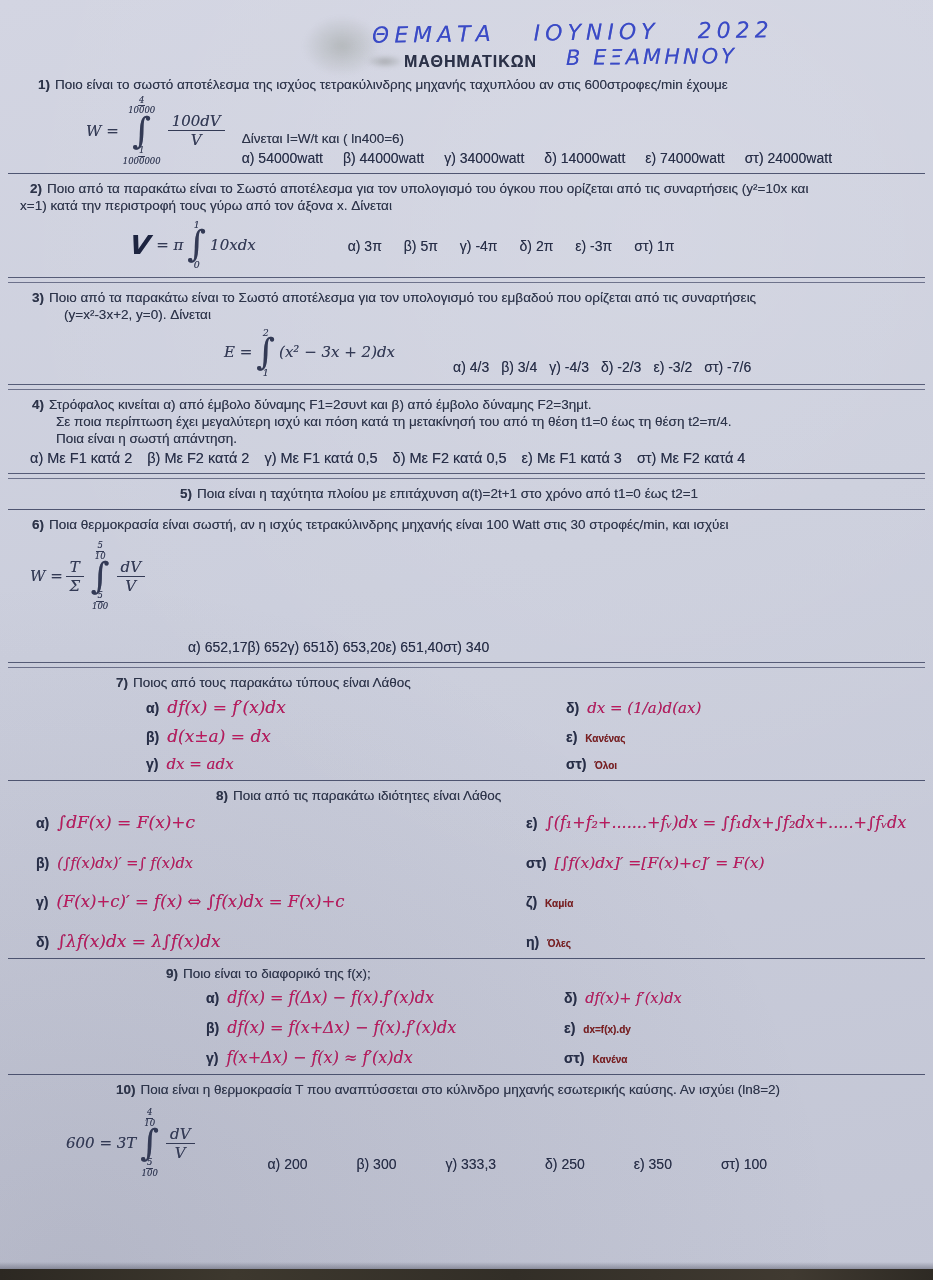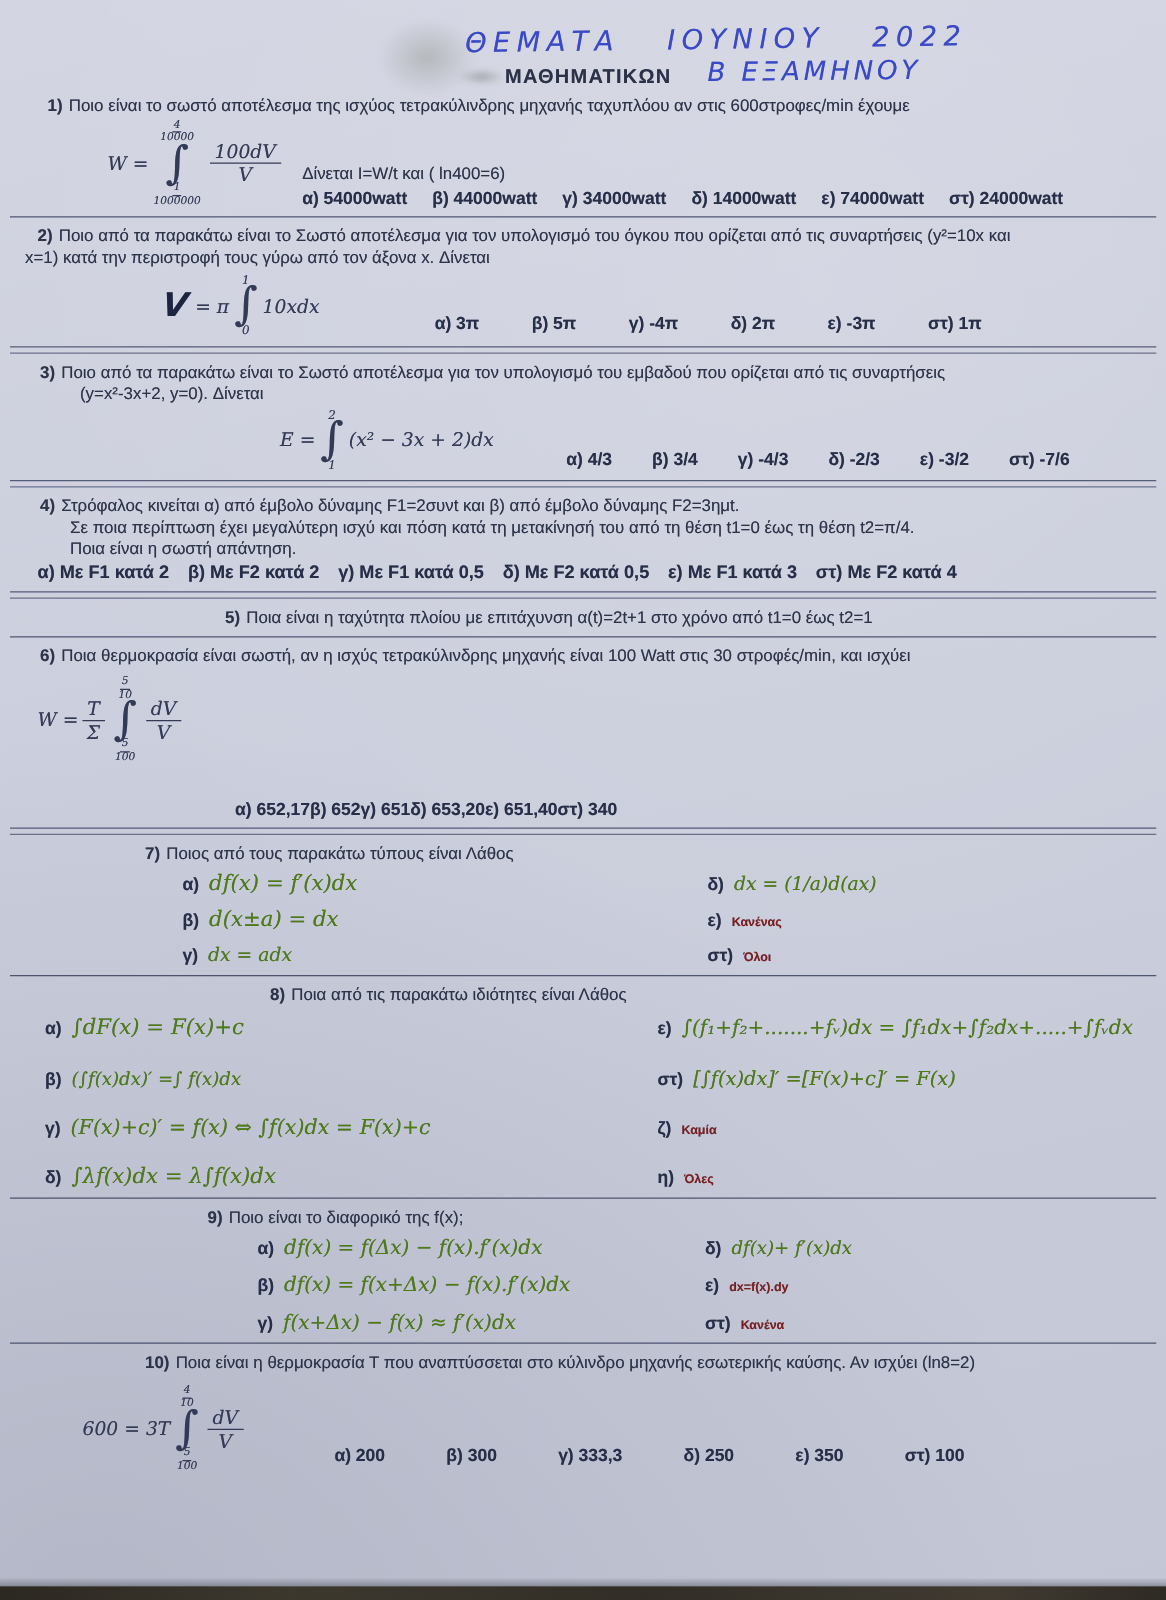--- a/index.html
+++ b/index.html
@@ -18,27 +18,27 @@
   .hand-title{left:372px;top:20px;font-size:22px;letter-spacing:5px;word-spacing:26px;transform:rotate(-.8deg);}
   .typed-title{left:404px;top:53px;font-size:16px;font-weight:bold;letter-spacing:1px;color:#2b3147;}
   .hand-sub{left:566px;top:45px;font-size:21px;letter-spacing:3px;transform:rotate(-.6deg);}
   .smudge{border-radius:50%;filter:blur(2px);}
   .stamp{left:303px;top:16px;width:78px;height:60px;background:radial-gradient(closest-side,rgba(130,138,126,.38),rgba(130,138,126,0));}
   .presmudge{left:366px;top:55px;width:38px;height:13px;background:radial-gradient(closest-side,rgba(120,124,120,.5),rgba(120,124,120,0));}
   
   .content{position:absolute;top:76px;left:8px;width:917px;}
   .stem{font-size:13.5px;line-height:17px;color:#2d3449;}
   .qnum{font-weight:bold;margin-right:5px;}
-  .opts{display:flex;font-weight:bold;font-size:14px;color:#272e47;white-space:nowrap;}
+  .opts{display:flex;font-weight:normal;font-size:14px;color:#272e47;white-space:nowrap;}
   .opts span{display:inline-block;}
   .given{font-size:13.5px;color:#2d3449;}
   .rule{border-top:1.8px solid rgba(56,63,94,.85);margin-top:7px;margin-bottom:6px;}
   .rule.double{height:4px;border-top:1.5px solid rgba(56,63,94,.8);border-bottom:1.2px solid rgba(56,63,94,.65);}
   
-  .m{font-family:"DejaVu Serif","DejaVu Sans",serif;font-style:italic;color:#4d7c0f;}
+  .m{font-family:"DejaVu Serif","DejaVu Sans",serif;font-style:italic;color:#be185d;}
   .frow{display:flex;align-items:center;font-family:"DejaVu Serif","DejaVu Sans",serif;font-style:italic;font-size:15px;color:#333a55;}
   .ig{display:inline-flex;flex-direction:column;align-items:center;line-height:1;margin:0 4px;}
   .ig .isign{font-size:36px;font-style:normal;line-height:.85;}
   .ig .plim{font-size:9.5px;font-style:italic;}
   .sfrac{display:inline-flex;flex-direction:column;align-items:center;font-size:8.5px;line-height:1.1;}
   .sfrac .n{border-bottom:1px solid currentColor;padding:0 1px;}
   .dfrac{display:inline-flex;flex-direction:column;align-items:center;line-height:1.2;margin:0 3px;}
   .dfrac .n{border-bottom:1.1px solid currentColor;padding:0 4px;}
   .handv{font-weight:bold;font-size:26px;color:#1d2440;font-family:"DejaVu Sans",sans-serif;transform:skewX(-8deg);margin-right:6px;line-height:1;}
   
@@ -109,21 +109,21 @@
         <span class="handv">V</span>
         <span>= π</span>
         <span class="ig">
           <span class="plim">1</span>
           <span class="isign">∫</span>
           <span class="plim">0</span>
         </span>
         <span>10xdx</span>
       </div>
       <div style="display:flex;flex-direction:column;justify-content:flex-end;margin-left:92px">
-        <div class="opts" style="gap:42px;margin-bottom:4px">
+        <div class="opts" style="gap:22px;margin-bottom:16px">
           <span>α) 3π</span>
           <span>β) 5π</span>
           <span>γ) -4π</span>
           <span>δ) 2π</span>
           <span>ε) -3π</span>
           <span>στ) 1π</span>
         </div>
       </div>
     </div>
     <div class="rule double"></div>
@@ -138,21 +138,21 @@
       <div class="frow">
         <span>E =</span>
         <span class="ig">
           <span class="plim">2</span>
           <span class="isign">∫</span>
           <span class="plim">1</span>
         </span>
         <span>(x² − 3x + 2)dx</span>
       </div>
       <div style="display:flex;flex-direction:column;justify-content:flex-end;margin-left:58px">
-        <div class="opts" style="gap:32px;margin-bottom:2px">
+        <div class="opts" style="gap:12px;margin-bottom:2px">
           <span>α) 4/3</span>
           <span>β) 3/4</span>
           <span>γ) -4/3</span>
           <span>δ) -2/3</span>
           <span>ε) -3/2</span>
           <span>στ) -7/6</span>
         </div>
       </div>
     </div>
     <div class="rule double"></div>

